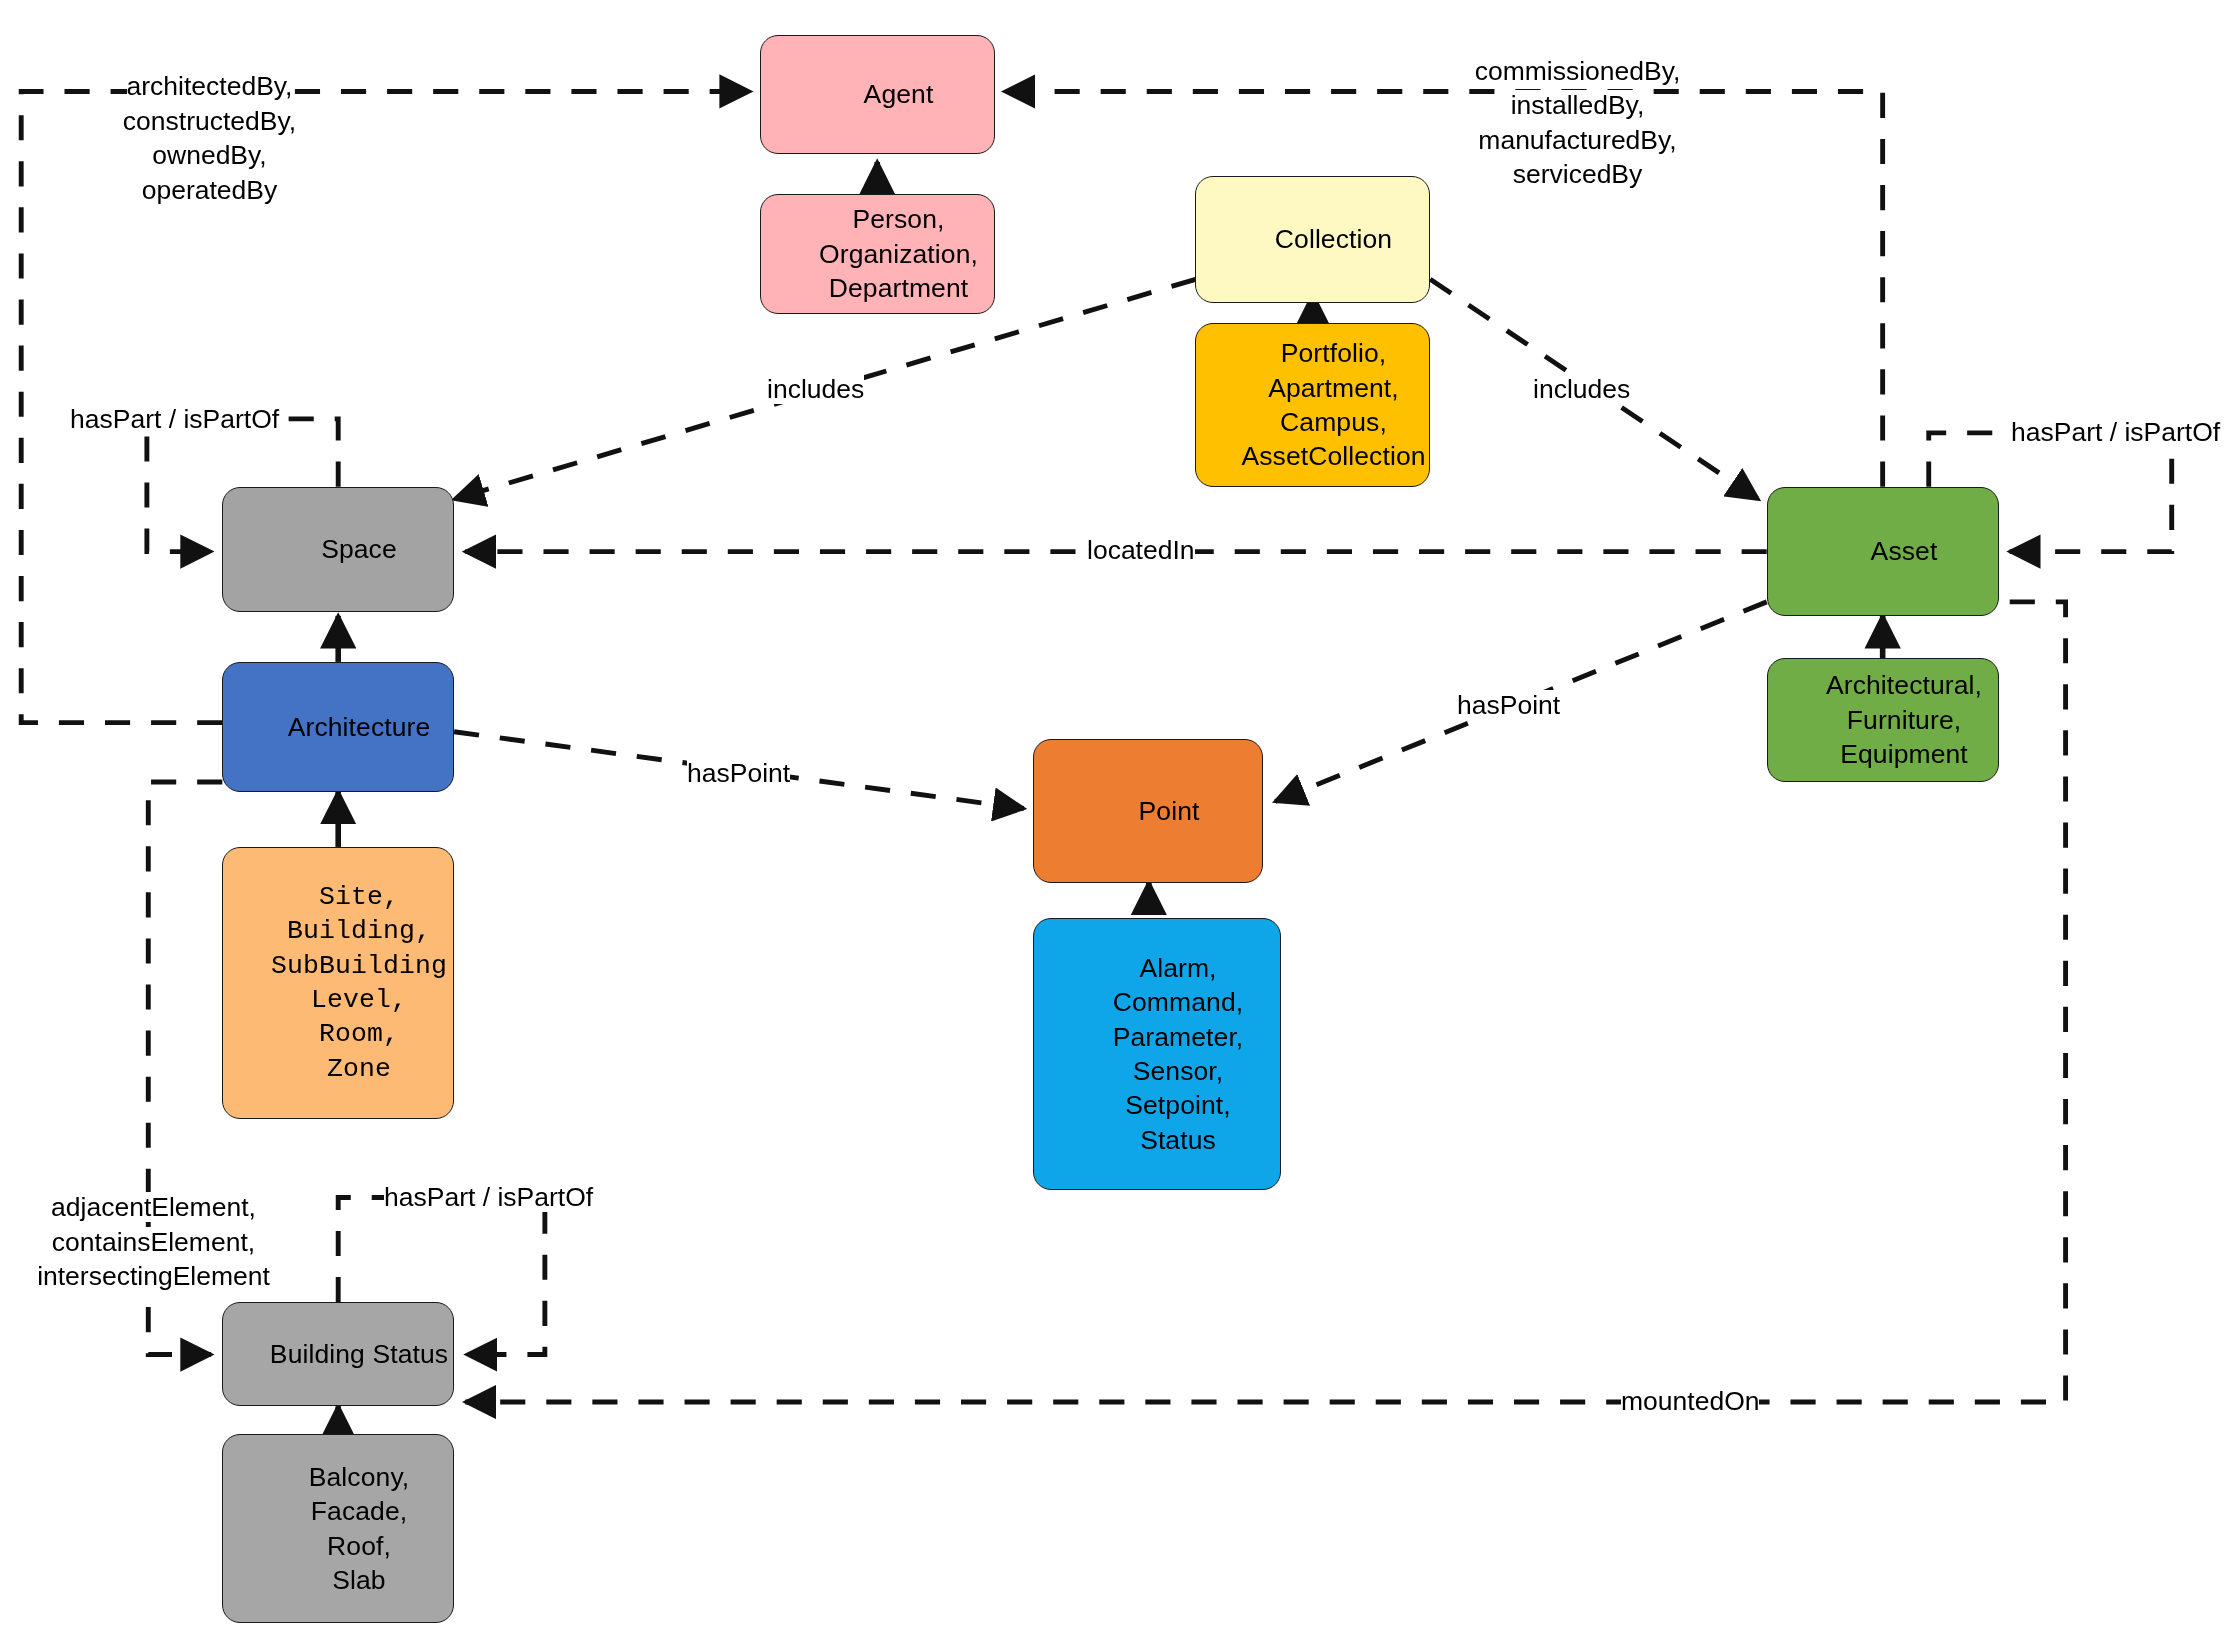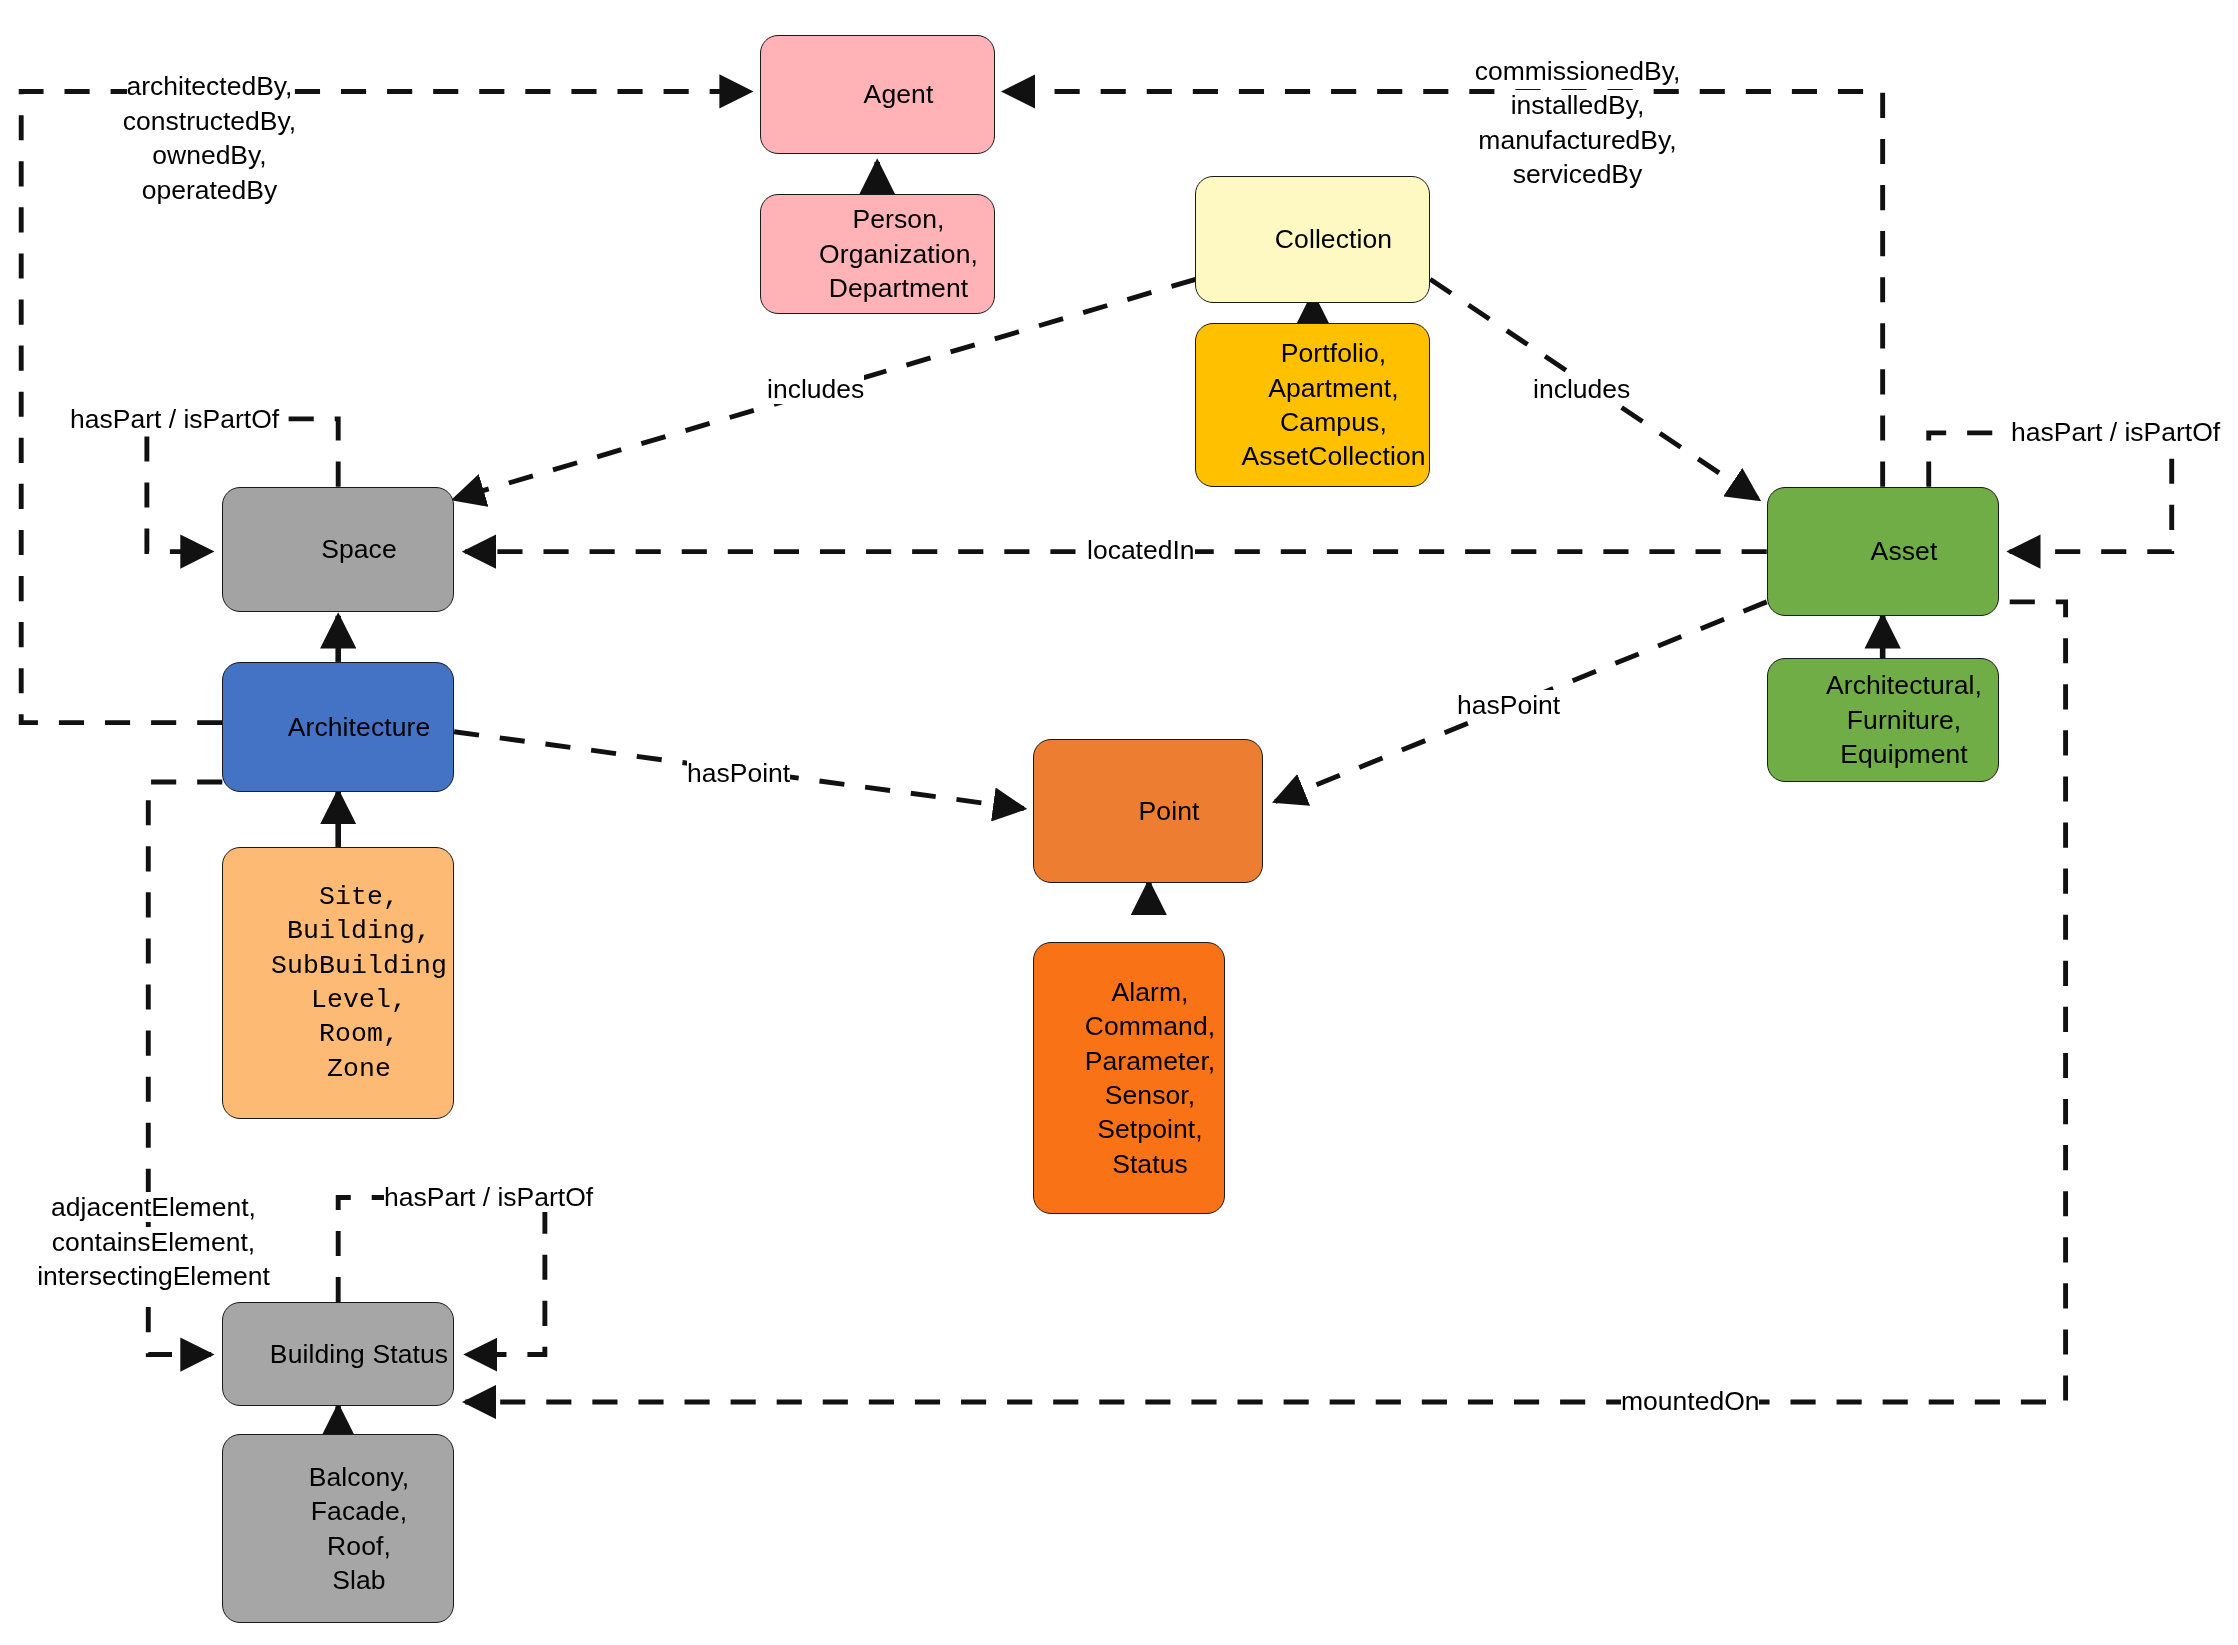--- a/index.html
+++ b/index.html
@@ -148,21 +148,21 @@
 SubBuilding
 Level,
 Room,
 Zone</span>
   </div>
 
   <div class="node-box" style="left:1033px; top:739px; width:230px; height:144px; background:#ED7D31;">
     <span>Point</span>
   </div>
 
-  <div class="node-box" style="left:1033px; top:942px; width:192px; height:272px; background:#f97316;">
+  <div class="node-box" style="left:1033px; top:918px; width:248px; height:272px; background:#0ea5e9;">
     <span>Alarm,
 Command,
 Parameter,
 Sensor,
 Setpoint,
 Status</span>
   </div>
 
   <div class="node-box" style="left:1767px; top:487px; width:232px; height:129px; background:#70AD47;">
     <span>Asset</span>

